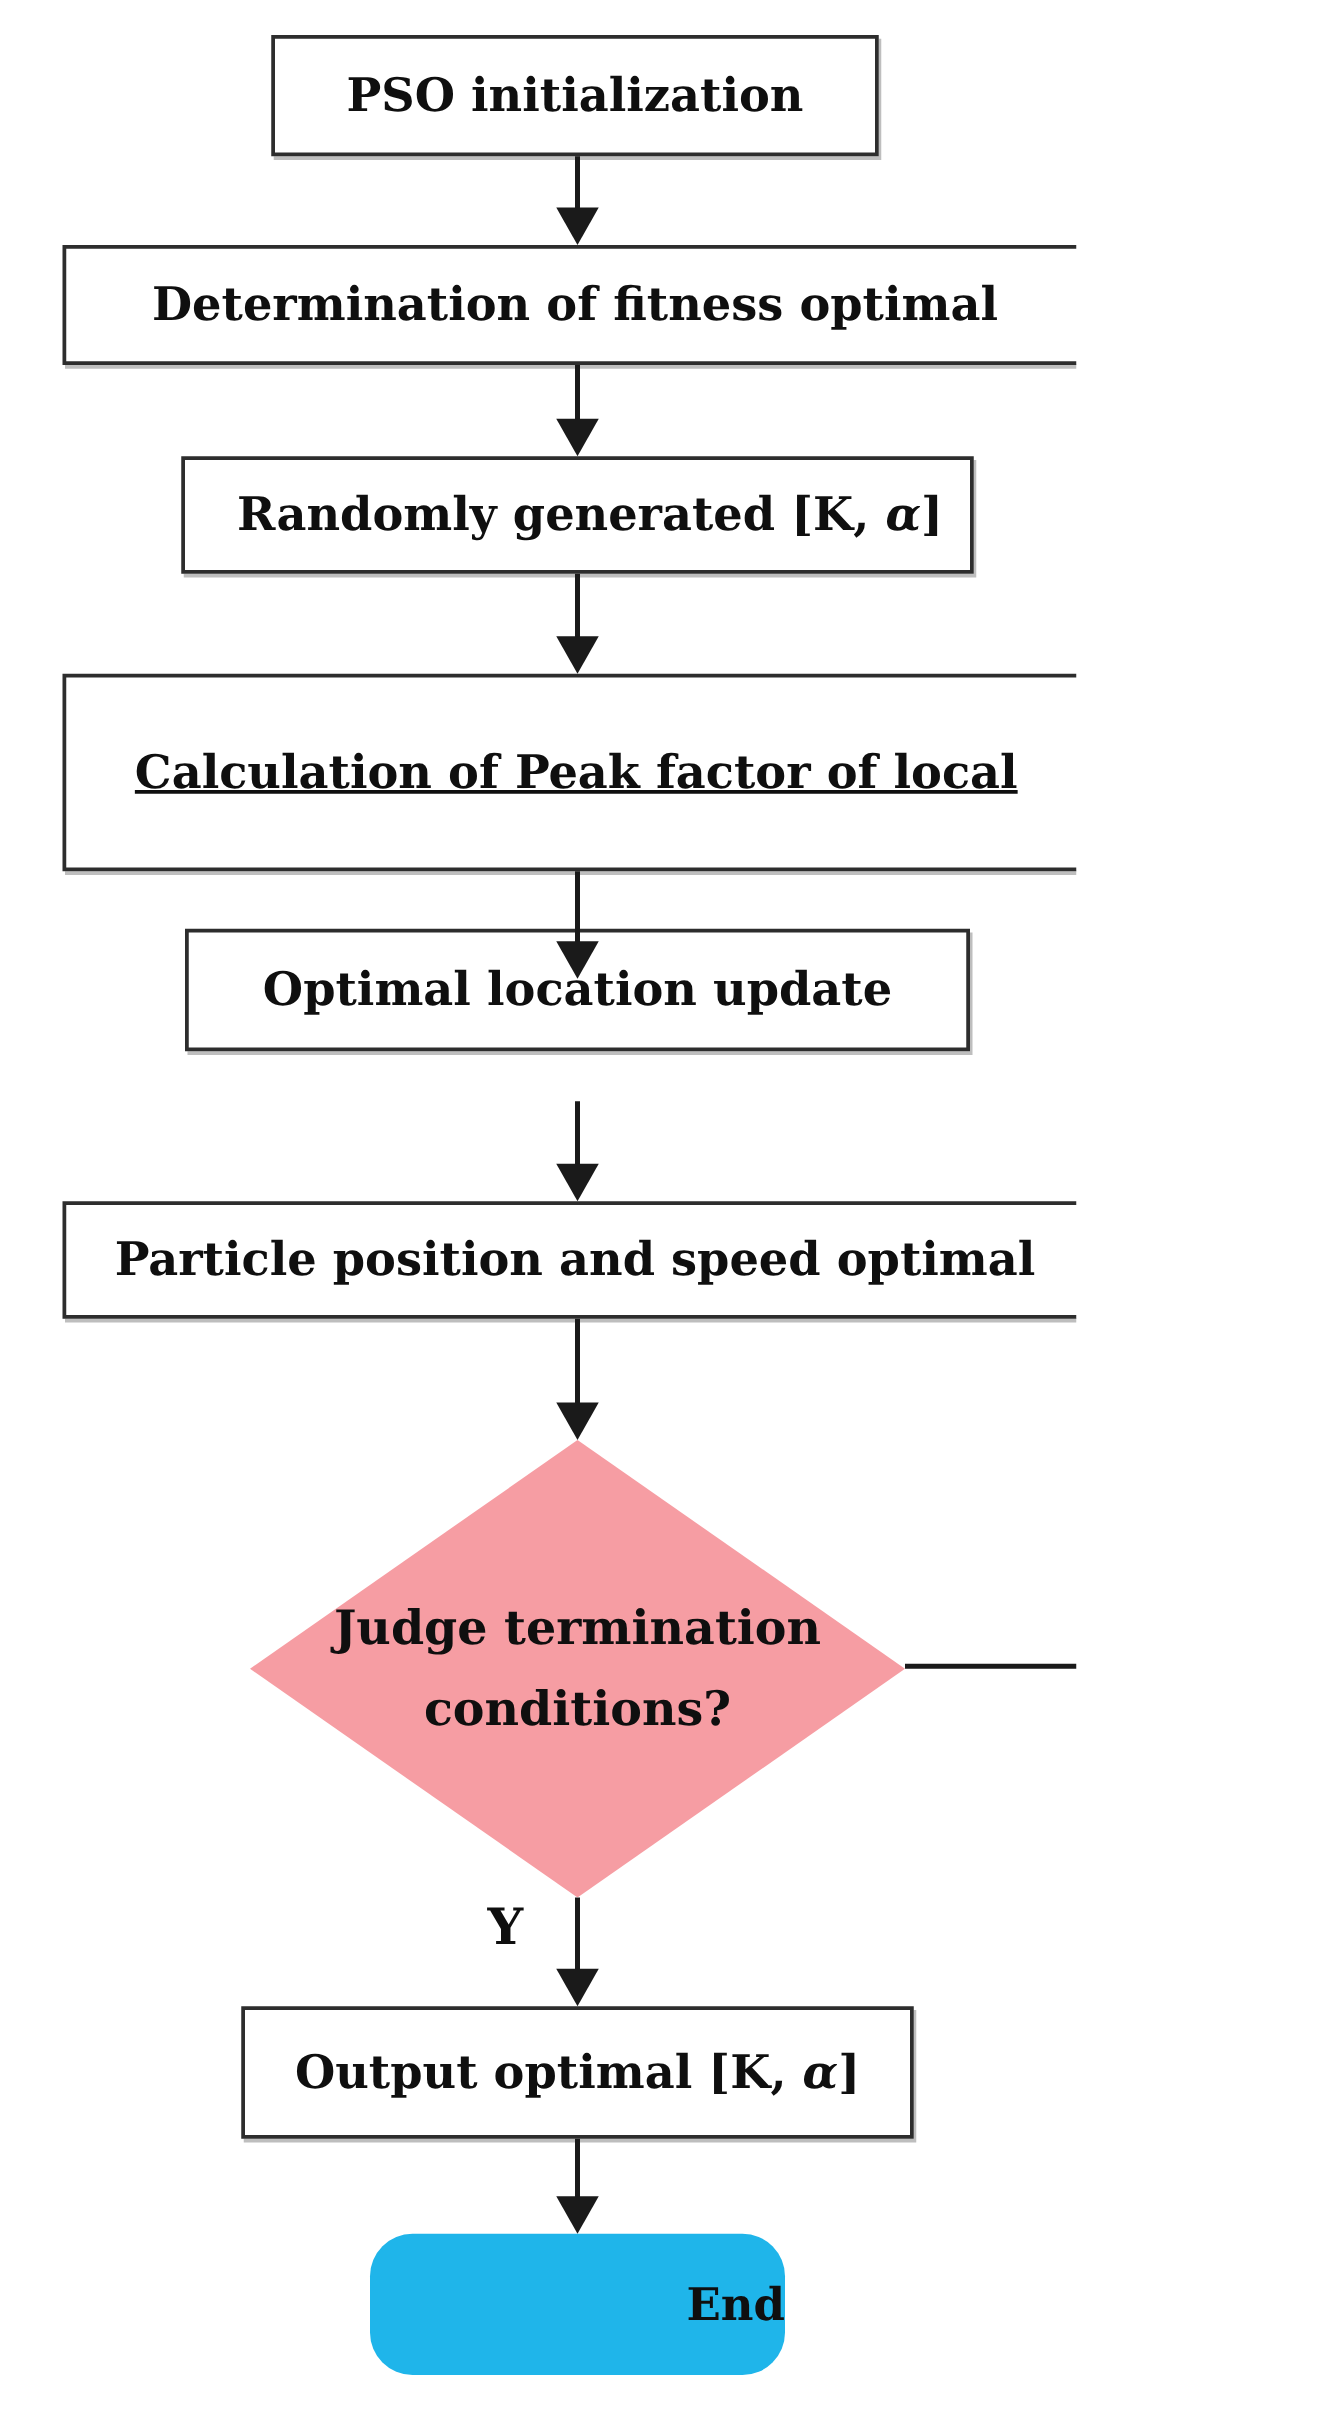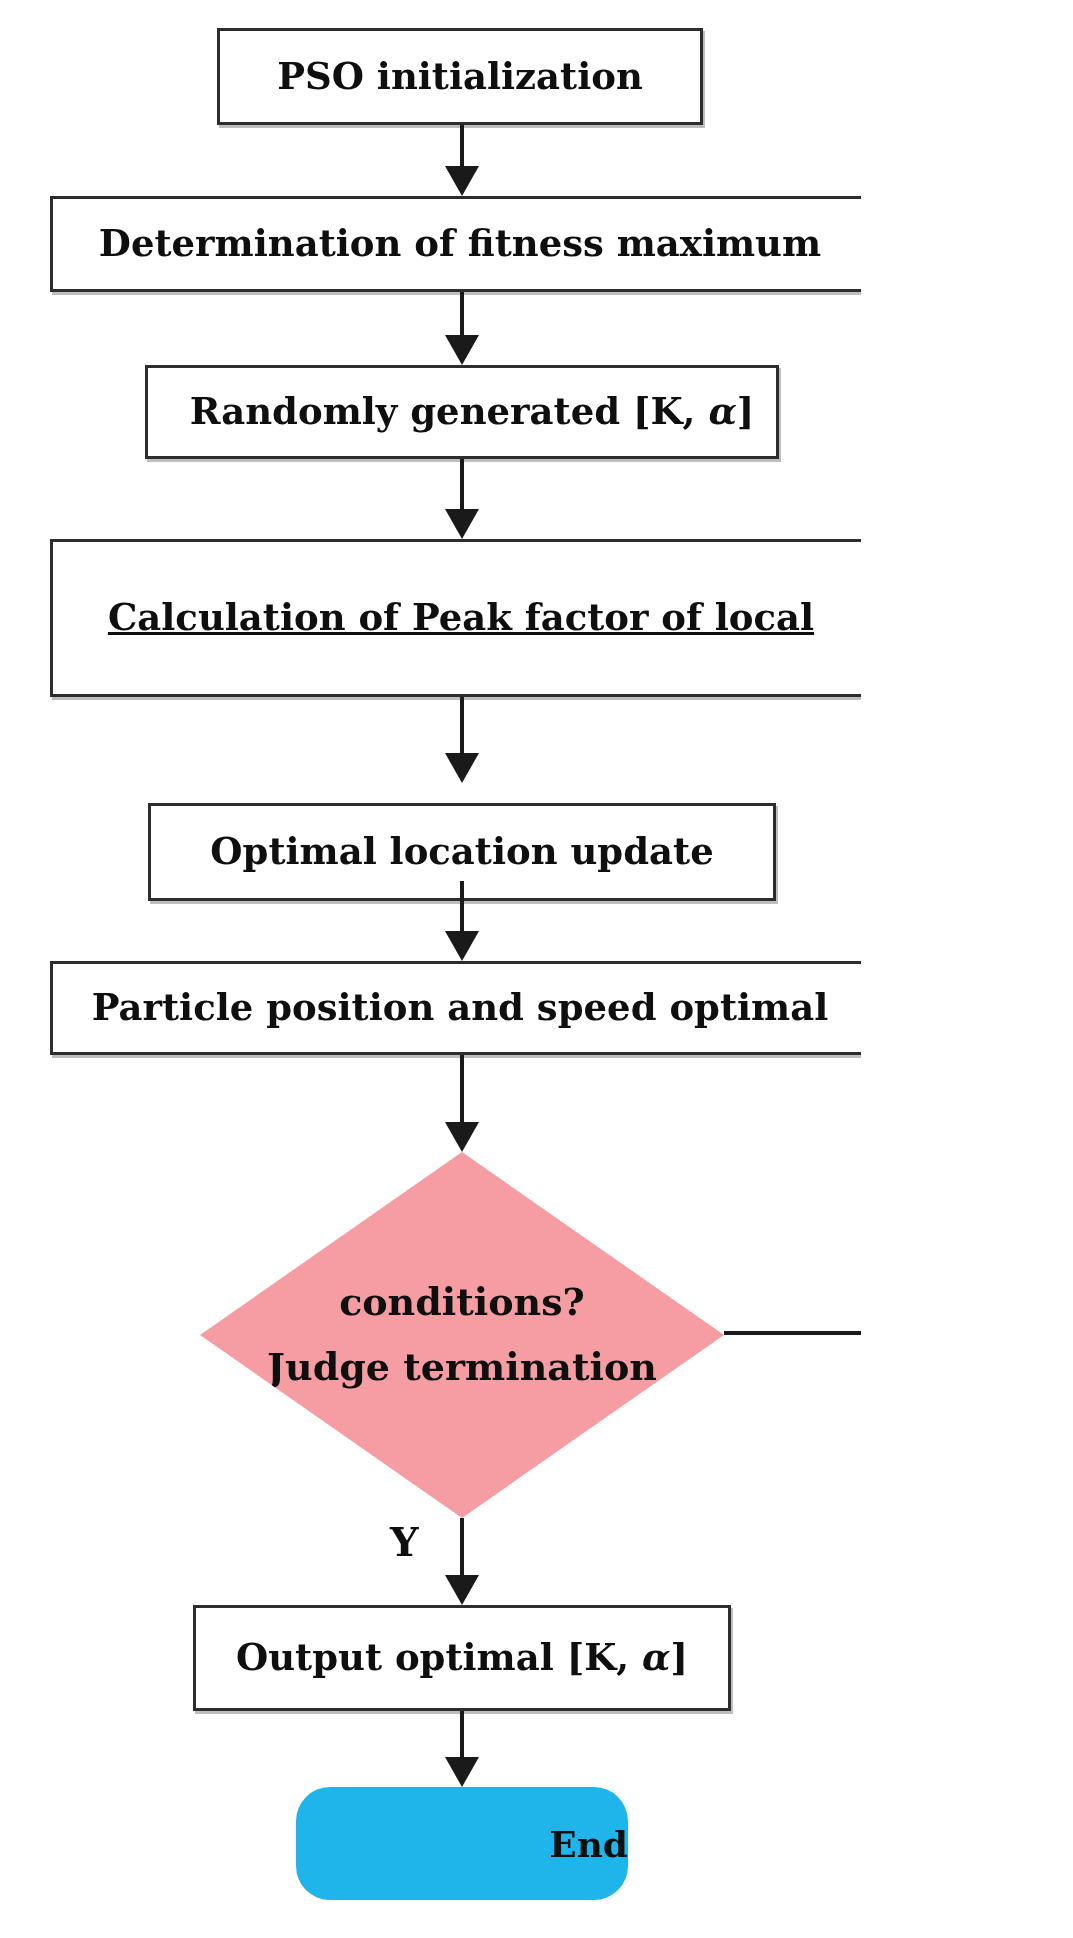--- a/index.html
+++ b/index.html
@@ -12,21 +12,21 @@
     border:3px solid var(--box-border,#2d2d2d);
     box-shadow:2px 3px 0 rgba(125,125,125,.5);
     display:flex;flex-direction:column;align-items:center;justify-content:center;
     text-align:center;font-weight:bold;font-size:37px;line-height:1.55;
   }
   .box em{font-style:italic;}
   #box-pso      {left:217px;top:28px;  width:486px;height:97px;}
   #box-fitness  {left:50px; top:196px; width:820px;height:96px;}
   #box-random   {left:145px;top:365px; width:634px;height:94px;padding-left:20px;}
   #box-calc     {left:50px; top:539px; width:822px;height:158px;text-decoration:underline;}
-  #box-optimal  {left:148px;top:803px; width:628px;height:98px;}
+  #box-optimal  {left:148px;top:743px; width:628px;height:98px;}
   #box-particle {left:50px; top:961px; width:820px;height:94px;}
   #box-output   {left:193px;top:1605px;width:538px;height:106px;align-items:center;}
   .diamond{
     position:absolute;left:200px;top:1152px;width:524px;height:366px;
     background:var(--diamond-fill,#F69DA3);
     clip-path:polygon(50% 0,100% 50%,50% 100%,0 50%);
     display:flex;flex-direction:column;align-items:center;justify-content:center;
     text-align:center;font-weight:bold;font-size:38px;line-height:1.7;
   }
   .endbox{
@@ -64,42 +64,42 @@
 </head>
 <body>
 
 <div class="stage">
 
   <div class="box" id="box-pso">
     <span>PSO initialization</span>
   </div>
 
   <div class="box" id="box-fitness">
-    <span>Determination of fitness maximum</span>
+    <span>Determination of fitness optimal</span>
   </div>
 
   <div class="box" id="box-random">
     <span><span>Randomly generated [K, </span><em>α</em><span>]</span></span>
   </div>
 
   <div class="box" id="box-calc">
     <span>Calculation of Peak factor of local</span>
   </div>
 
   <div class="box" id="box-optimal">
     <span>Optimal location update</span>
   </div>
 
   <div class="box" id="box-particle">
     <span>Particle position and speed optimal</span>
   </div>
 
   <div class="diamond">
+    <span>Judge termination</span>
     <span>conditions?</span>
-    <span>Judge termination</span>
   </div>
 
   <div class="box" id="box-output">
     <span><span>Output optimal [K, </span><em>α</em><span>]</span></span>
   </div>
 
   <div class="endbox">
     <span>End</span>
   </div>
 

